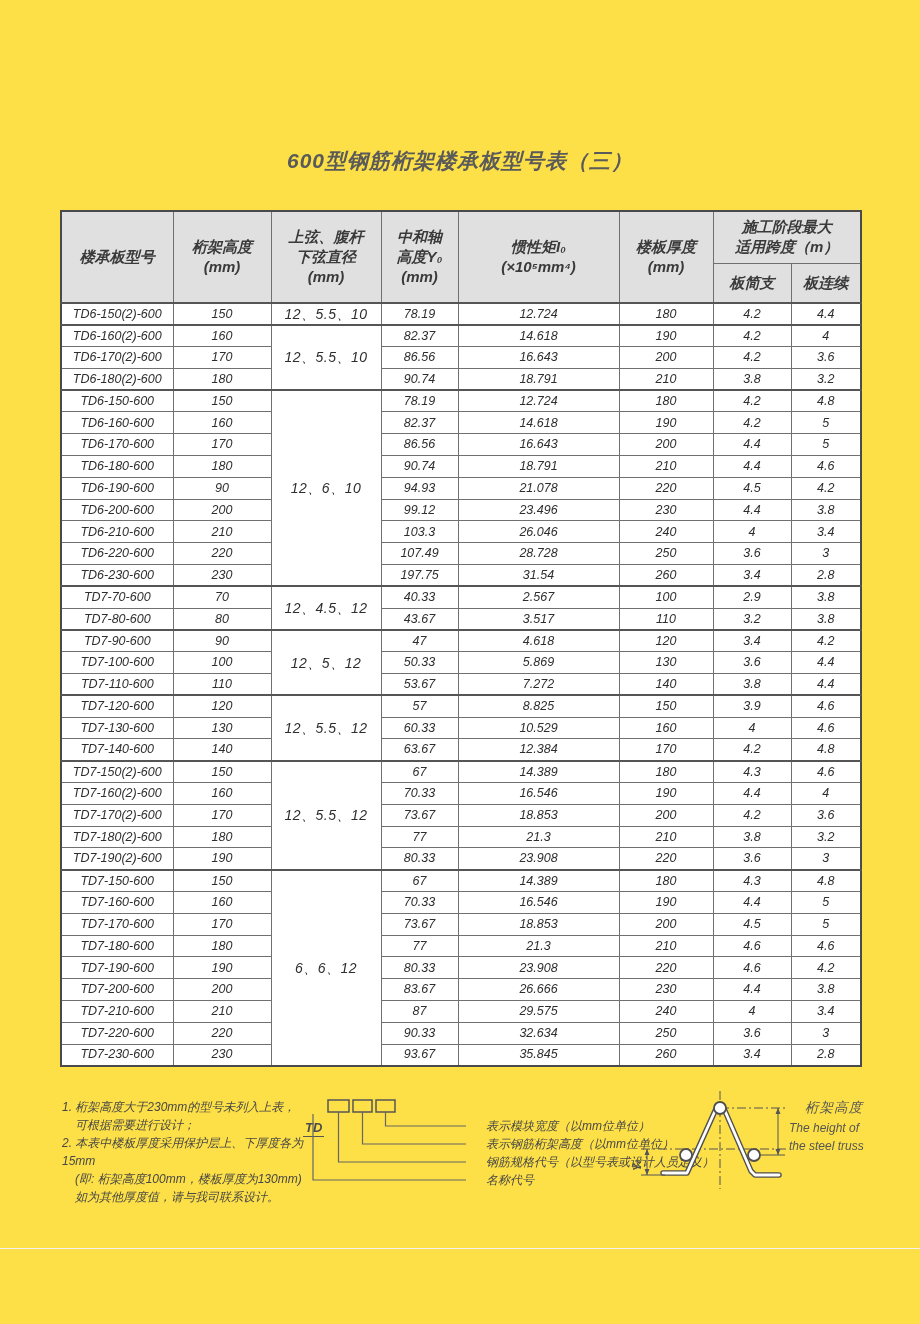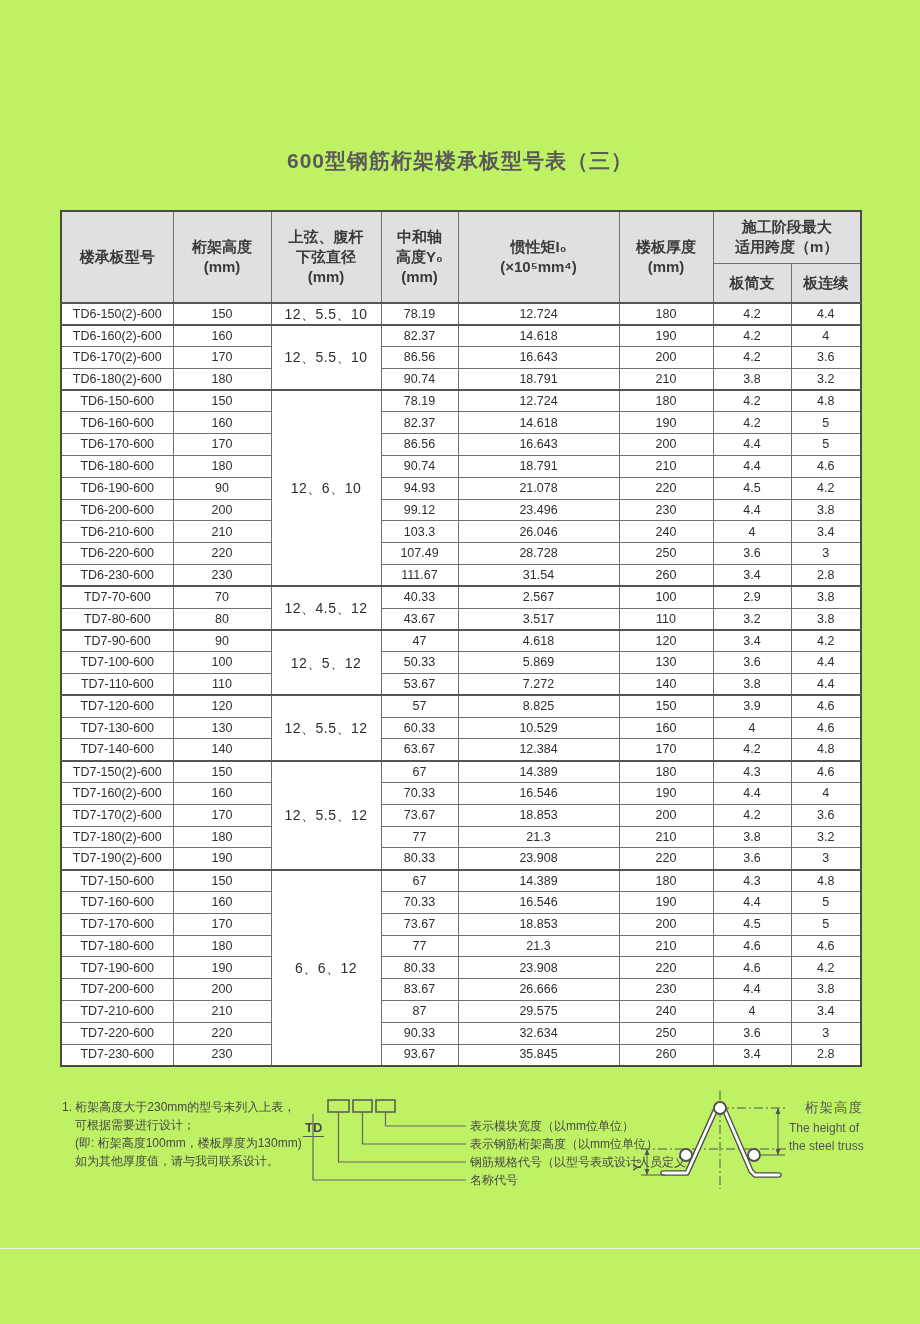--- a/index.html
+++ b/index.html
@@ -4,21 +4,21 @@
 <style>
   * { margin:0; padding:0; box-sizing:border-box; }
   html,body { width:920px; height:1324px; }
   body {
     background:#ffffff;
     font-family:"Liberation Sans","DejaVu Sans",sans-serif;
     color:#333;
     position:relative;
     overflow:hidden;
   }
-  .page { position:absolute; inset:0; background:#bef264; }
+  .page { position:absolute; inset:0; background:#fde047;font-style:italic; }
 
   .title {
     position:absolute; top:147px; left:0; width:100%;
     text-align:center; font-size:21px; font-weight:bold;
     color:#5a5a5a; letter-spacing:1px;
   }
 
   table.spec-table {
     position:absolute; left:60px; top:210px; width:800px;
     border-collapse:collapse; table-layout:fixed;
@@ -49,21 +49,21 @@
   .notes .indent1 { padding-left:13px; }
 
   .code-prefix {
     position:absolute; left:303px; top:1096px;
     font-size:13px; color:#4c4c4c; font-weight:bold;
     border-bottom:1.5px solid #555; padding:0 2px 1px 2px;margin-top:24px;
   }
   .code-svg { position:absolute; left:300px; top:1093px; }
   .code-labels { position:absolute; left:470px; top:1119px; width:260px; }
   .code-labels div {
-    height:18px; line-height:14px; font-size:12px; color:#474747;
+    height:18px; line-height:14px; font-size:12px; color:#474747;margin-left:16px;
   }
 
   .truss-svg { position:absolute; left:633px; top:1083px; }
   .truss-label-zh {
     position:absolute; left:805px; top:1099px;
     font-size:13.5px; color:#555; letter-spacing:1px;
   }
   .truss-label-en {
     position:absolute; left:789px; top:1119px;
     font-size:12px; color:#555; line-height:18px;
@@ -237,21 +237,21 @@
           <td>220</td>
           <td>107.49</td>
           <td>28.728</td>
           <td>250</td>
           <td>3.6</td>
           <td>3</td>
         </tr>
         <tr>
           <td>TD6-230-600</td>
           <td>230</td>
-          <td>111.67</td>
+          <td>197.75</td>
           <td>31.54</td>
           <td>260</td>
           <td>3.4</td>
           <td>2.8</td>
         </tr>
         <tr class="group-start">
           <td>TD7-70-600</td>
           <td>70</td>
           <td rowspan="2" class="diameter-cell">12、4.5、12</td>
           <td>40.33</td>
@@ -452,20 +452,21 @@
           <td>260</td>
           <td>3.4</td>
           <td>2.8</td>
         </tr>
       </tbody>
   </table>
 
   <div class="notes">
     <div>1. 桁架高度大于230mm的型号未列入上表，</div>
     <div class="indent1">可根据需要进行设计；</div>
+    <div>2. 本表中楼板厚度采用保护层上、下厚度各为15mm</div>
     <div class="indent1">(即: 桁架高度100mm，楼板厚度为130mm)</div>
     <div class="indent1">如为其他厚度值，请与我司联系设计。</div>
   </div>
 
   <div class="code-prefix">TD</div>
   <svg class="code-svg" width="172" height="98" viewBox="0 0 172 98">
     <g fill="none" stroke="#555" stroke-width="1.5">
       <rect x="28" y="7" width="21" height="12"></rect>
       <rect x="53" y="7" width="19" height="12"></rect>
       <rect x="76" y="7" width="19" height="12"></rect>

